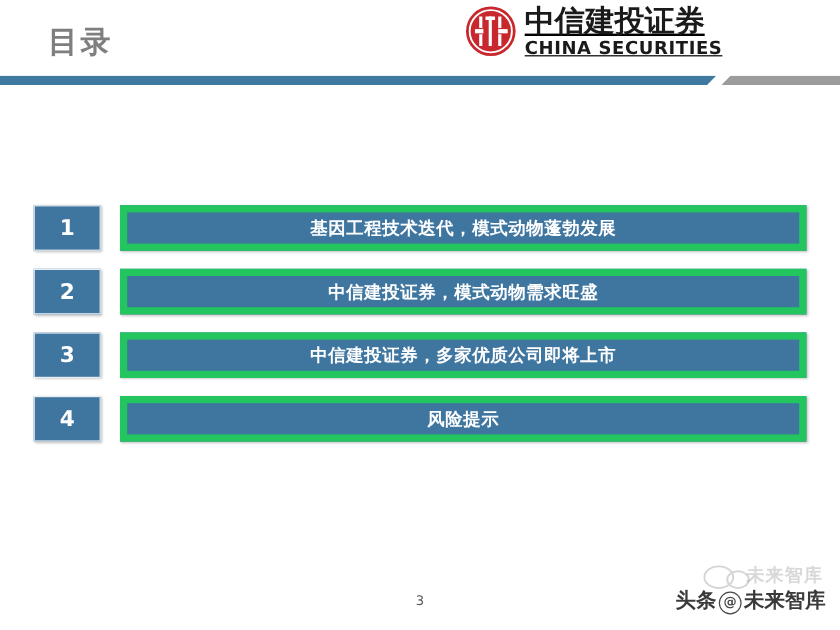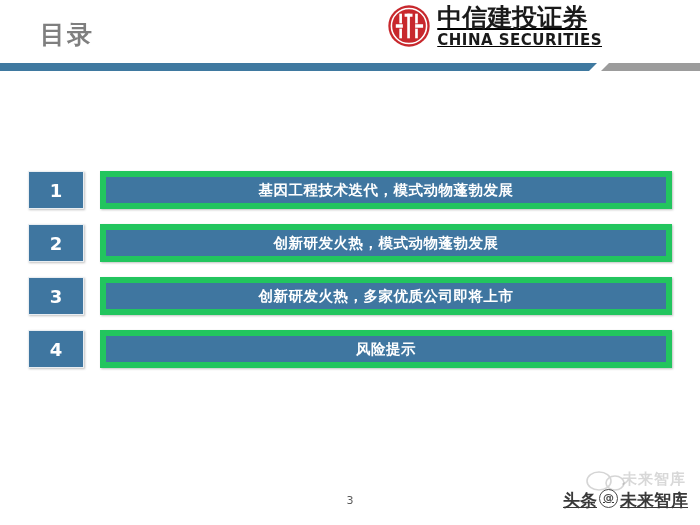--- a/index.html
+++ b/index.html
@@ -171,27 +171,26 @@
     color: rgba(125, 125, 125, 0.30);
     letter-spacing: 1px;
     white-space: nowrap;
   }
 
   .watermark-main {
     position: absolute;
     right: 12px;
     top: 489px;
     display: flex;
-    align-items: flex-start;
+    align-items: flex-end;
     gap: 2px;
     font-size: 17px;
     font-weight: bold;
     color: #3a3a3a;
     white-space: nowrap;
-    text-decoration: underline;
   }
   .watermark-at {
     display: inline-block;
     width: 17px;
     height: 17px;
     border: 1.5px solid #4a4a4a;
     border-radius: 50%;
     font-size: 11px;
     line-height: 15px;
     text-align: center;
@@ -241,26 +240,26 @@
 
   <div class="agenda">
 
     <div class="agenda-row" style="top:171px;">
       <div class="row-num">1</div>
       <div class="row-bar">基因工程技术迭代，模式动物蓬勃发展</div>
     </div>
 
     <div class="agenda-row" style="top:224px;">
       <div class="row-num">2</div>
-      <div class="row-bar">创新研发火热，模式动物蓬勃发展</div>
+      <div class="row-bar">中信建投证券，模式动物需求旺盛</div>
     </div>
 
     <div class="agenda-row" style="top:277px;">
       <div class="row-num">3</div>
-      <div class="row-bar">创新研发火热，多家优质公司即将上市</div>
+      <div class="row-bar">中信建投证券，多家优质公司即将上市</div>
     </div>
 
     <div class="agenda-row" style="top:330px;">
       <div class="row-num">4</div>
       <div class="row-bar">风险提示</div>
     </div>
 
   </div>
 
   <div class="page-number">3</div>

